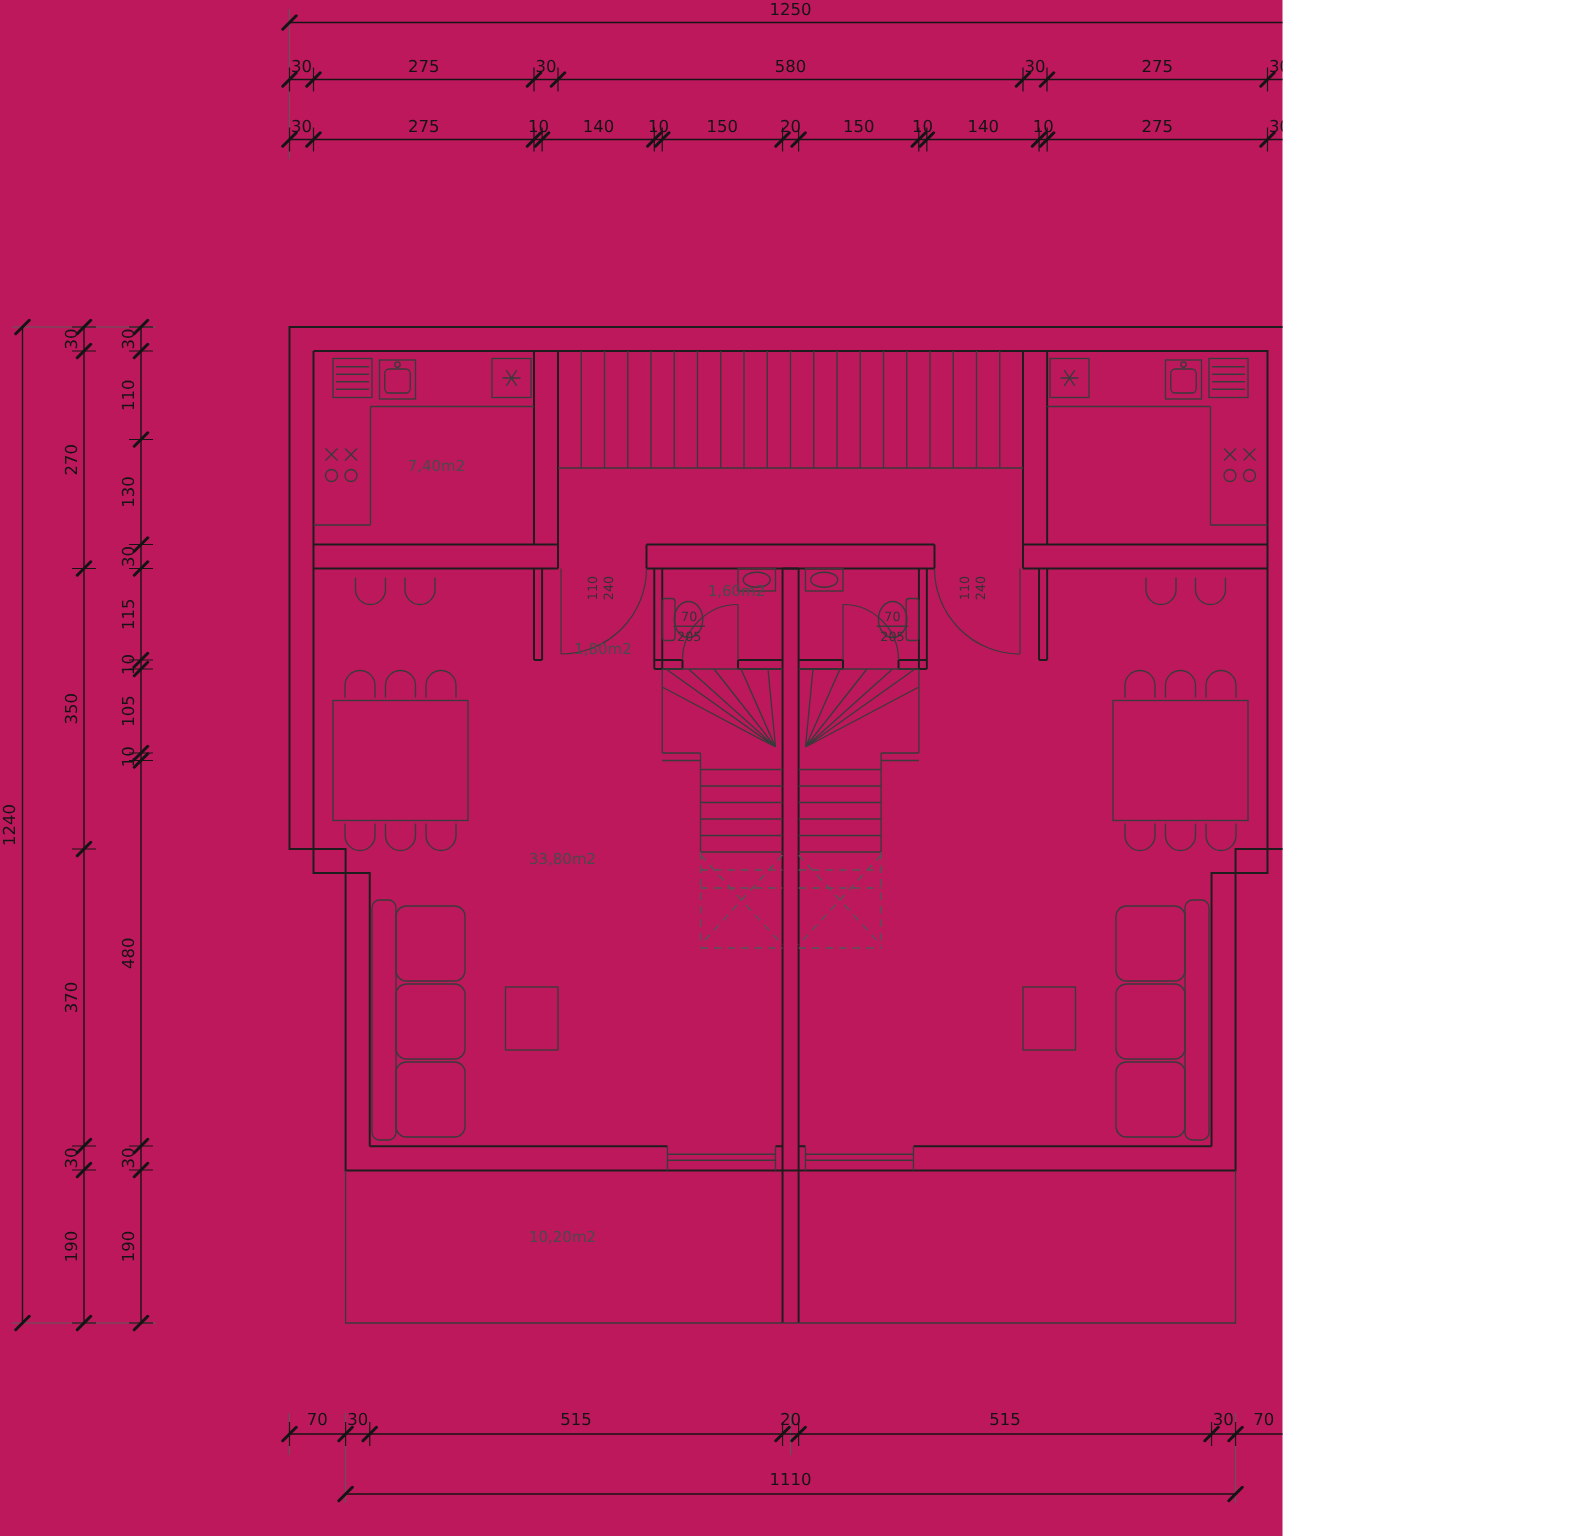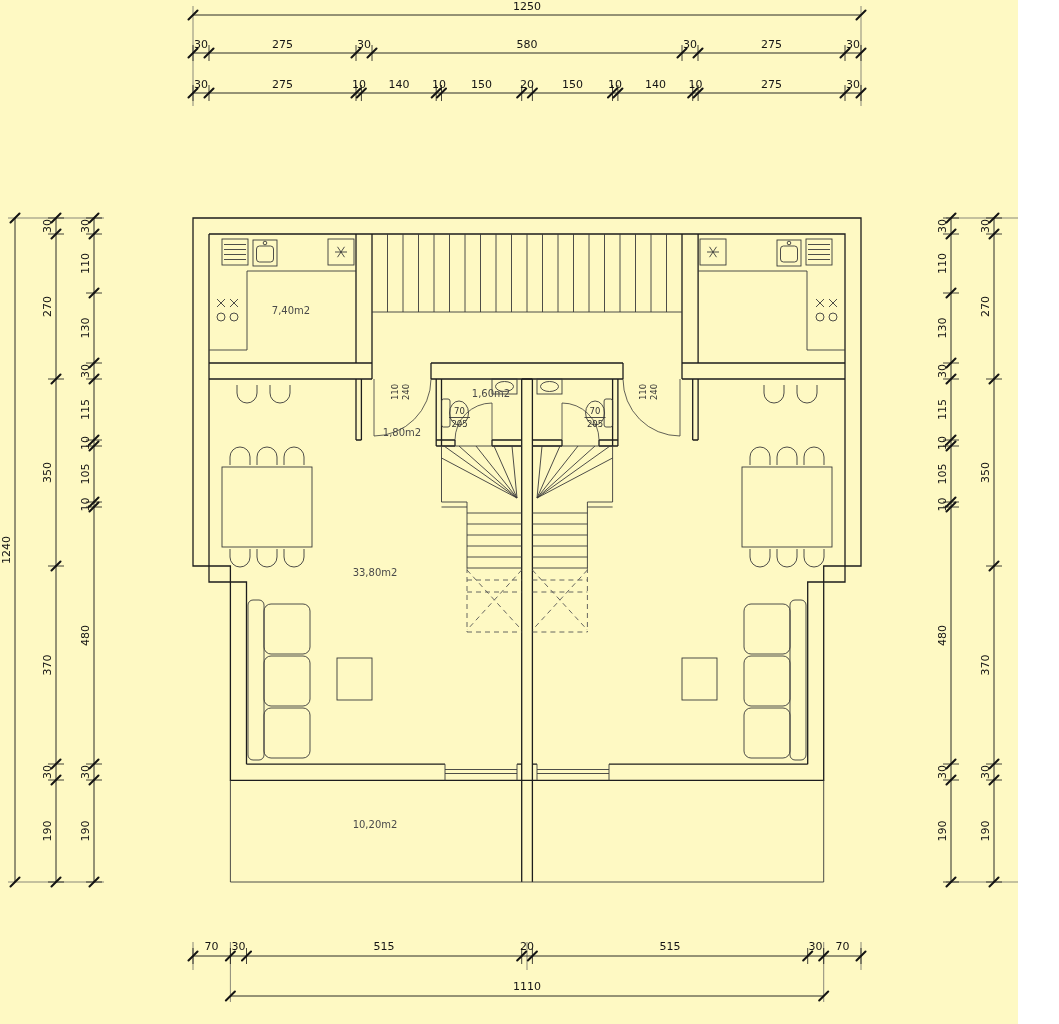--- a/index.html
+++ b/index.html
@@ -1,16 +1,16 @@
 <!DOCTYPE html>
 <html><head>
 <meta charset="utf-8">
 <style>
   html,body{margin:0;padding:0;background:#ffffff;}
-  .page{width:1018px;height:1024px;background:#fef9c3;position:relative;overflow:hidden;text-decoration:underline;}
+  .page{width:855px;height:1024px;background:#be185d;position:relative;overflow:hidden;text-decoration:underline;}
   svg{display:block;}
   text{font-family:"DejaVu Sans",sans-serif;fill:#141414;}
   .dim-label{font-size:11px;text-anchor:middle;}
   .room-label{font-size:10px;fill:#4a4a4a;text-anchor:middle;}
   .tag-label{font-size:8.5px;fill:#333;text-anchor:middle;}
   .dimline{stroke:#141414;stroke-width:0.9;fill:none;}
   .tick{stroke:#141414;stroke-width:2;fill:none;stroke-linecap:round;}
   .cross{stroke:#141414;stroke-width:0.8;fill:none;}
   .guide{stroke:#5a5a5a;stroke-width:0.7;fill:none;}
   .wall{stroke:#1d1d1d;stroke-width:1.3;fill:none;}

